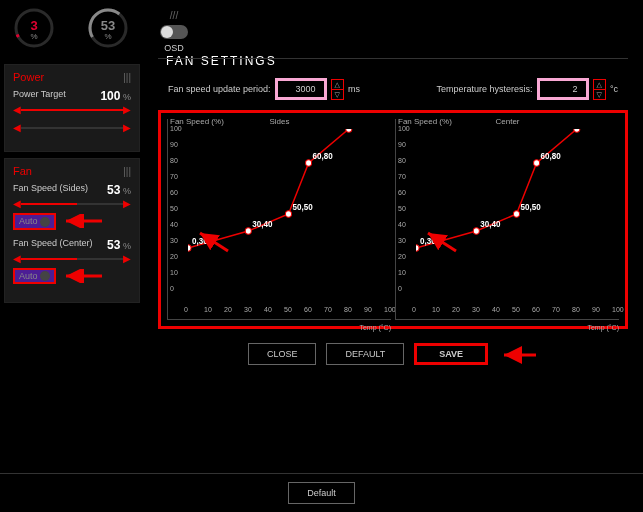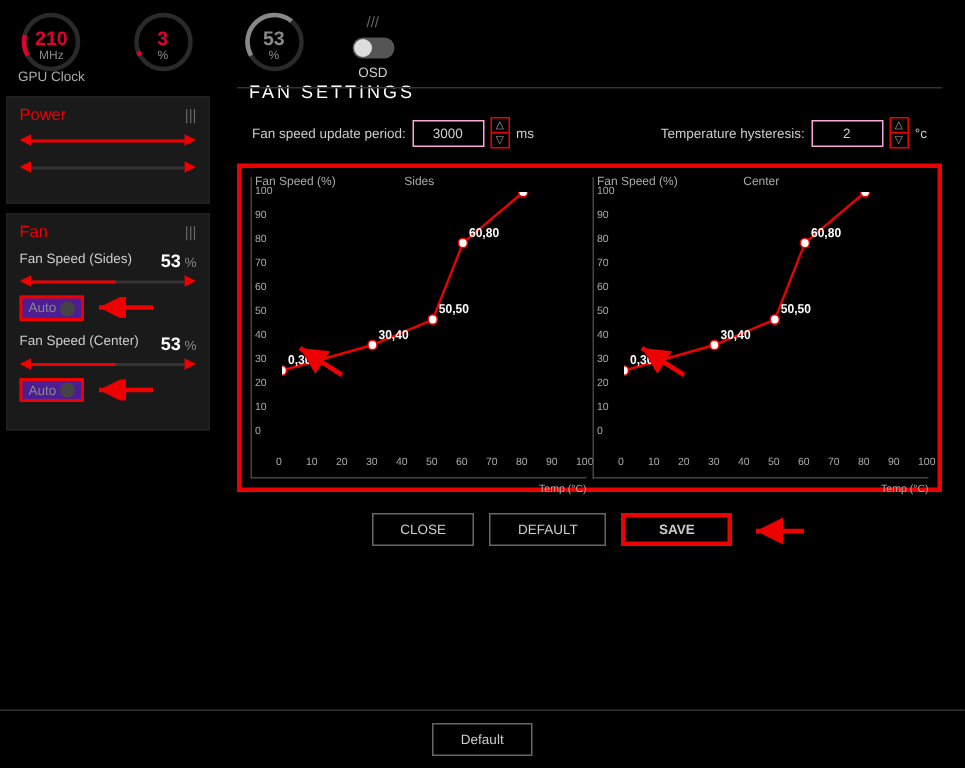--- a/index.html
+++ b/index.html
@@ -25,21 +25,21 @@
 .prlbl .pv{font-weight:bold;color:#fff;font-size:12px}
 .prlbl .pu{color:#888}
 .slider{position:relative;height:10px;margin-top:2px}
 .slider .sline{position:absolute;height:2px;background:#333;left:8px;right:8px;top:4px}
 .slider .sfill{position:absolute;height:2px;background:#e00;left:8px;top:4px}
 .slider .end{position:absolute;width:8px;height:10px;top:0;color:#e00;font-size:10px;line-height:10px}
 .auto{display:inline-block;border:2px solid #e00;font-size:9px;padding:1px 4px;color:#888;background:#4c1d95}
 .auto .dot{display:inline-block;width:10px;height:10px;border-radius:50%;background:#444;vertical-align:middle;margin-left:2px}
 .main{position:absolute;left:158px;top:72px;width:470px}
 .toprow{display:flex;align-items:center;gap:4px;padding:6px 10px;font-size:9px}
-.spin{border:1px solid #f9a8d4;padding:3px 8px;min-width:30px;text-align:center}
+.spin{border:3px solid #f9a8d4;padding:3px 8px;min-width:30px;text-align:right}
 .arrows{display:flex;flex-direction:column;border:1px solid #e00;font-size:7px;line-height:1;color:#aaa}
 .arrows span{padding:1px 3px}
 .arrows span:first-child{border-bottom:1px solid #e00}
 .charts{border:3px solid #e00;display:flex;gap:4px;padding:6px;margin-top:4px}
 .chart{flex:1;border:1px solid #444;border-right:none;border-top:none;position:relative;height:200px}
 .chart .ctitle{position:absolute;top:-2px;left:2px;font-size:8px;color:#aaa}
 .chart .cname{position:absolute;top:-2px;left:50%;transform:translateX(-50%);font-size:8px;color:#aaa}
 .chart .xl{position:absolute;right:0;bottom:-12px;font-size:7px;color:#aaa}
 .chart svg{position:absolute;top:10px;left:20px;width:calc(100% - 22px);height:calc(100% - 30px)}
 .chart .yt{position:absolute;left:2px;font-size:7px;color:#aaa}
@@ -51,29 +51,20 @@
 .foot{position:absolute;left:0;right:0;bottom:0;border-top:1px solid #333;text-align:center;padding:8px}
 .foot .btn{display:inline-block}
 </style>
 </head>
 <body>
 
 <div class="top">
   <div class="gauge">
     <svg viewBox="0 0 44 44">
         <circle cx="22" cy="22" r="18" fill="none" stroke="#2a2a2a" stroke-width="3"></circle>
-        <path id="arc1" fill="none" stroke-width="3" d="M6.411542731880106,31 A18,18 0 0 1 4.613335126796773,17.34125718815462" stroke="#e00030"></path>
-      </svg>
-    <div class="val" id="gv1" style="color: rgb(224, 0, 48);">210</div>
-      <div class="un">MHz</div>
-    <div class="lbl">GPU Clock</div>
-  </div>
-  <div class="gauge">
-    <svg viewBox="0 0 44 44">
-        <circle cx="22" cy="22" r="18" fill="none" stroke="#2a2a2a" stroke-width="3"></circle>
         <path id="arc2" fill="none" stroke-width="3" d="M6.411542731880106,31 A18,18 0 0 1 5.195552323050368,28.45062309181541" stroke="#e00030"></path>
       </svg>
     <div class="val" id="gv2" style="color: rgb(224, 0, 48);">3</div>
       <div class="un">%</div>
     <div class="lbl"></div>
   </div>
   <div class="gauge">
     <svg viewBox="0 0 44 44">
         <circle cx="22" cy="22" r="18" fill="none" stroke="#2a2a2a" stroke-width="3"></circle>
         <path id="arc3" fill="none" stroke-width="3" d="M6.411542731880106,31 A18,18 0 0 1 33.32776703889708,8.011372693774526" stroke="#888"></path>
@@ -93,20 +84,24 @@
 <div class="titleBar"></div>
 
 <div class="side">
   <div class="panel">
     <div class="phead">
         <span class="pt">Power</span>
         <span class="ic">|||</span>
       </div>
     <div id="power-rows">
         <div class="prow">
+  <div class="prlbl">
+            <span>Power Target</span>
+            <span><span class="pv">100</span> <span class="pu">%</span></span>
+          </div>
   <div class="slider">
             <span class="end" style="left:0">◀</span>
             <div class="sline"></div>
             <div class="sfill" style="width:90%"></div>
             <span class="end" style="right:0">▶</span>
           </div>
         </div>
         <div class="prow">
   <div class="slider">
             <span class="end" style="left:0">◀</span>

